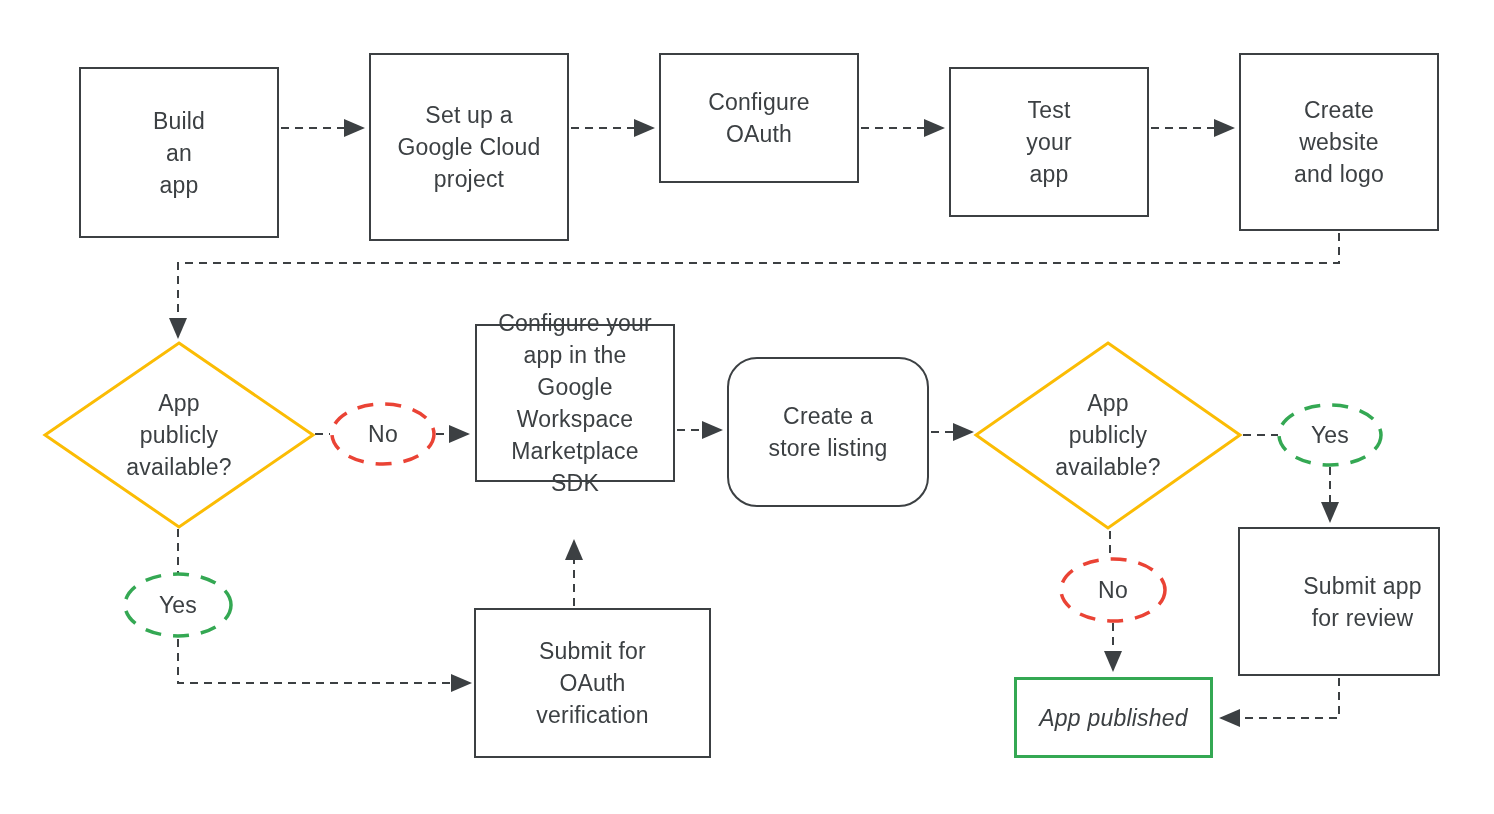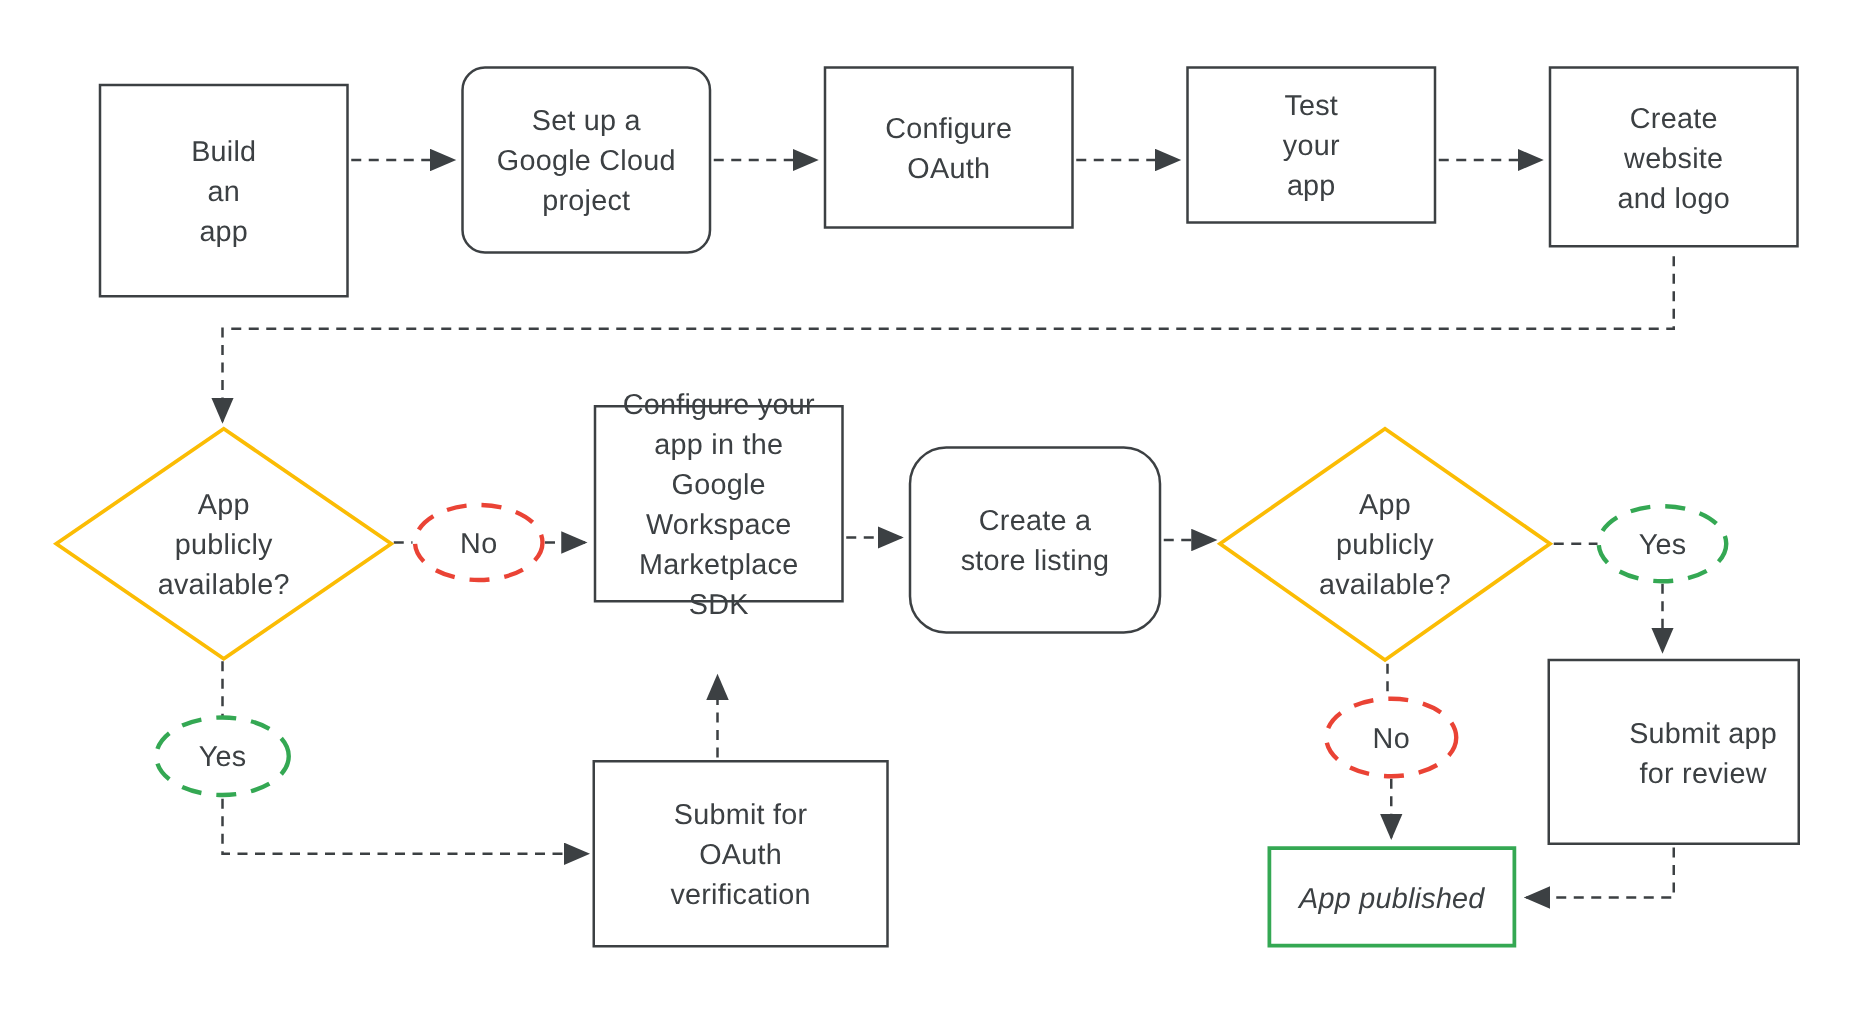--- a/index.html
+++ b/index.html
@@ -82,29 +82,29 @@
 
     <ellipse class="oval no" cx="383" cy="434" rx="51" ry="30"></ellipse>
     <ellipse class="oval yes" cx="178" cy="605" rx="53" ry="31"></ellipse>
     <ellipse class="oval yes" cx="1330" cy="435" rx="51" ry="30"></ellipse>
     <ellipse class="oval no" cx="1113" cy="590" rx="52" ry="31"></ellipse>
   </svg>
 
   <div class="node rectnode" style="left:79px;top:67px;width:200px;height:171px;">Build
 an
 app</div>
-  <div class="node rectnode" style="left:369px;top:53px;width:200px;height:150px;border-radius:19px;">Set up a
+  <div class="node rectnode" style="left:369px;top:53px;width:200px;height:188px;">Set up a
 Google Cloud
 project</div>
   <div class="node rectnode" style="left:659px;top:53px;width:200px;height:130px;">Configure
 OAuth</div>
-  <div class="node rectnode" style="left:949px;top:53px;width:200px;height:126px;">Test
+  <div class="node rectnode" style="left:949px;top:67px;width:200px;height:150px;">Test
 your
 app</div>
-  <div class="node rectnode" style="left:1239px;top:53px;width:200px;height:145px;">Create
+  <div class="node rectnode" style="left:1239px;top:53px;width:200px;height:178px;">Create
 website
 and logo</div>
 
   <div class="node labelonly" style="left:89px;top:375px;width:180px;height:120px;">App
 publicly
 available?</div>
   <div class="node labelonly" style="left:1018px;top:375px;width:180px;height:120px;">App
 publicly
 available?</div>
 

